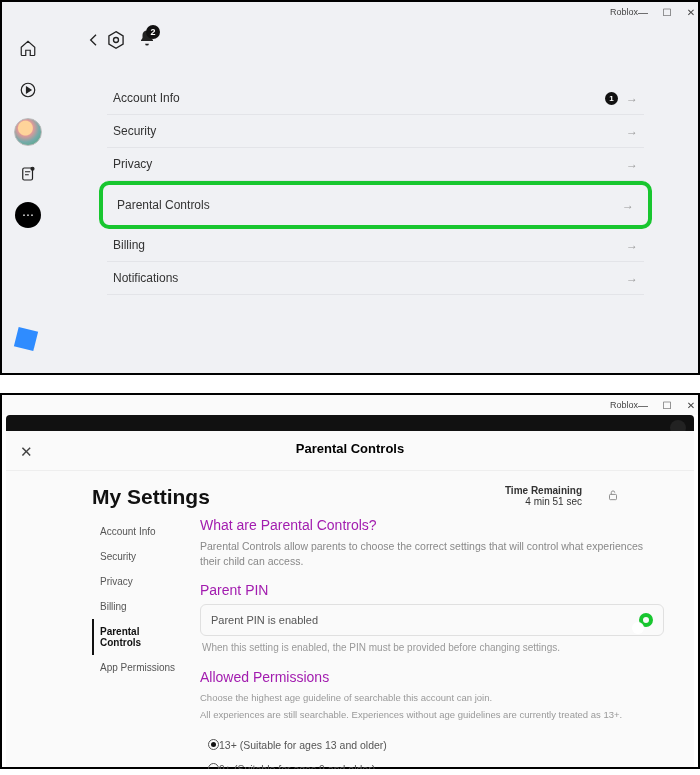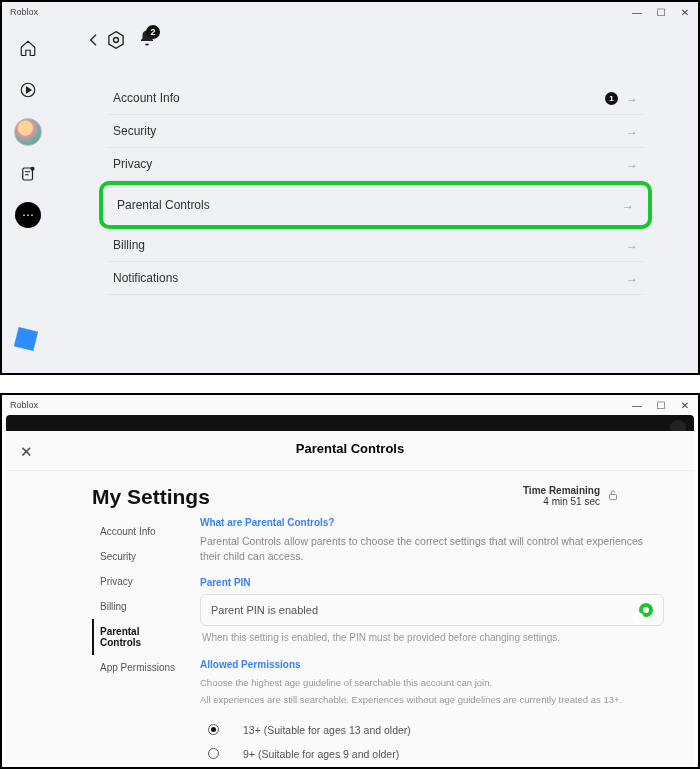--- a/index.html
+++ b/index.html
@@ -1,21 +1,21 @@
 <!DOCTYPE html>
 <html><head>
   <meta charset="utf-8">
   <style>
     * { box-sizing: border-box; margin: 0; padding: 0; font-family: -apple-system, BlinkMacSystemFont, 'Segoe UI', Arial, sans-serif; }
     body { background: #fff; width: 700px; }
     .outer { border: 2px solid #000; margin: 0; }
     .gap { height: 18px; }
     
     
-    .titlebar { display: flex; align-items: center; justify-content: space-between; padding: 2px 8px; height: 20px; font-size: 9px; color: #444; }
+    .titlebar { display: flex; align-items: center; justify-content: flex-end; padding: 2px 2px; height: 20px; font-size: 9px; color: #444; }
     .titlebar-right { display: flex; gap: 14px; align-items: center; }
     .win-btn { width: 10px; height: 10px; display: inline-flex; align-items: center; justify-content: center; font-size: 10px; cursor: default; }
 
     
     .win-top { background: #f0f1f4; position: relative; height: 375px; }
     .win-top .titlebar { background: #f0f1f4; }
     .left-rail { position: absolute; left: 0; top: 20px; width: 52px; display: flex; flex-direction: column; align-items: center; gap: 14px; padding-top: 12px; }
     .rail-icon { width: 28px; height: 28px; display: flex; align-items: center; justify-content: center; border-radius: 50%; }
     .rail-avatar { width: 28px; height: 28px; border-radius: 50%; background: radial-gradient(circle at 40% 35%, #ffd49a 30%, #d99 35%, #7aa 60%, #4a7 100%); border: 1px solid #bbb; }
     .rail-dots { width: 26px; height: 26px; border-radius: 50%; background: #000; color: #fff; display: flex; align-items: center; justify-content: center; font-size: 12px; }
@@ -41,42 +41,42 @@
     .win-bot { background: #fff; height: 376px; position: relative; }
     .win-bot .titlebar { background: #fafafa; }
     .dark-strip { background: #111; height: 26px; margin: 0 4px; border-radius: 4px 4px 0 0; position: relative; }
     .dark-strip::after { content: ''; position: absolute; right: 8px; top: 5px; width: 16px; height: 16px; background: #222; border-radius: 50%; }
     .modal { position: absolute; left: 4px; right: 4px; top: 36px; bottom: 0; background: #fafafa; }
     .modal-header { text-align: center; font-weight: 700; font-size: 13px; padding: 10px 0 14px; border-bottom: 1px solid #eee; }
     .close-x { position: absolute; left: 14px; top: 12px; font-size: 15px; color: #444; }
     
     .my-settings-row { display: flex; justify-content: space-between; align-items: flex-start; padding: 14px 74px 8px 86px; }
     .my-settings { font-weight: 700; font-size: 21px; color: #111; }
-    .time-remain { text-align: right; font-size: 10px; color: #333; display: flex; align-items: center; gap: 6px; }
+    .time-remain { text-align: right; font-size: 10px; color: #333; display: flex; align-items: center; gap: 24px; }
     .time-remain .lbl { font-weight: 700; }
     .lock-ic { color: #888; }
     
     .content-wrap { display: flex; padding: 0 30px 0 86px; gap: 12px; }
     .side-tabs { width: 96px; display: flex; flex-direction: column; font-size: 10px; color: #555; padding-top: 2px; }
     .side-tab { padding: 7px 6px; border-left: 2px solid transparent; }
     .side-tab.active { border-left: 2px solid #111; color: #111; font-weight: 600; }
     
     .panel { flex: 1; font-size: 11px; color: #444; }
-    .panel h3 { font-size: 10px; font-weight: 700; color: #3b82f6; margin-bottom: 6px; }
+    .panel h3 { font-size: 14px; font-weight: 400; color: #a21caf; margin-bottom: 6px; }
     .panel .desc { font-size: 10.5px; color: #888; margin-bottom: 14px; line-height: 1.4; }
     .panel .sub-desc { font-size: 9.5px; color: #999; margin-bottom: 3px; line-height: 1.4; }
     
     .pin-row { display: flex; align-items: center; justify-content: space-between; border: 1px solid #e0e0e0; border-radius: 6px; padding: 8px 10px; font-size: 11px; color: #555; margin-bottom: 6px; text-align: right; }
     .highlight-small { border: 4px solid #18c62f; border-radius: 8px; padding: 3px; }
     .toggle { width: 30px; height: 16px; border-radius: 10px; background: #0fd77a; position: relative; }
     .toggle::after { content: ''; position: absolute; right: 2px; top: 2px; width: 12px; height: 12px; background: #fff; border-radius: 50%; }
     .pin-note { font-size: 10px; color: #999; margin-bottom: 16px; padding: 0 2px; }
     
     .radios { margin-top: 12px; padding-left: 8px; }
-    .radio-row { display: flex; align-items: center; gap: 24px; padding: 6px 0; font-size: 10.5px; color: #555; }
+    .radio-row { display: flex; align-items: center; gap: 0; padding: 6px 0; font-size: 10.5px; color: #555; }
     .radio { width: 11px; height: 11px; border: 1.5px solid #555; border-radius: 50%; display: inline-flex; align-items: center; justify-content: center; }
     .radio.sel::after { content: ''; width: 5px; height: 5px; background: #111; border-radius: 50%; }
 
     svg { flex-shrink: 0; }
   </style>
 </head>
 <body>
 
 <div class="outer win-top">
   <div class="titlebar">

